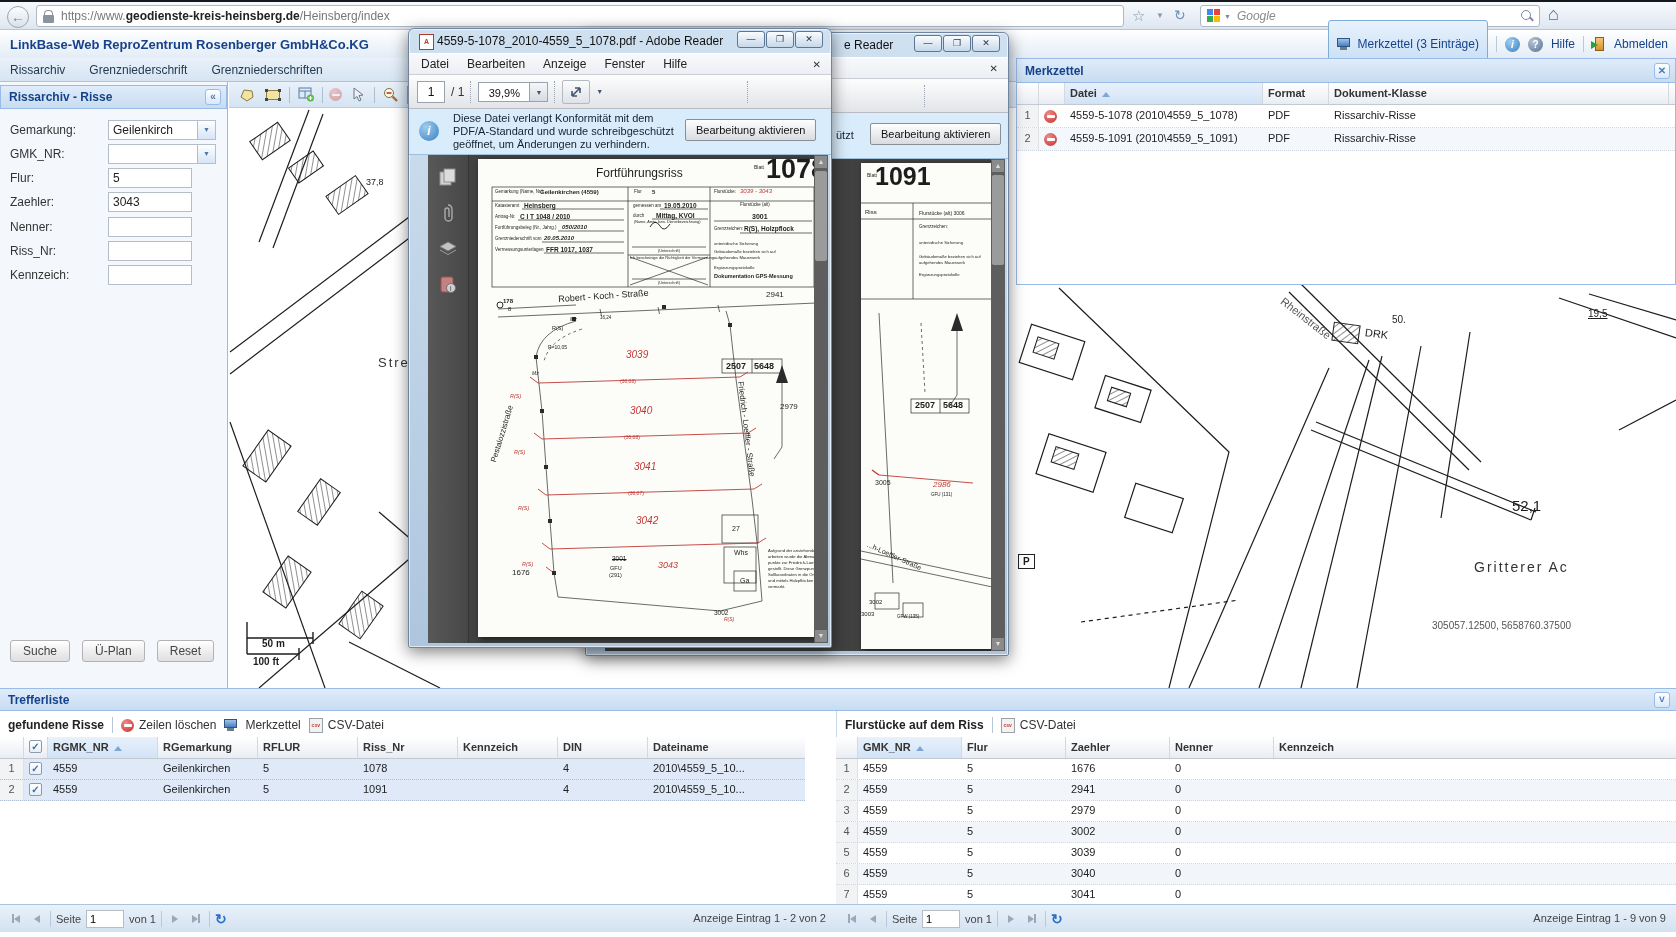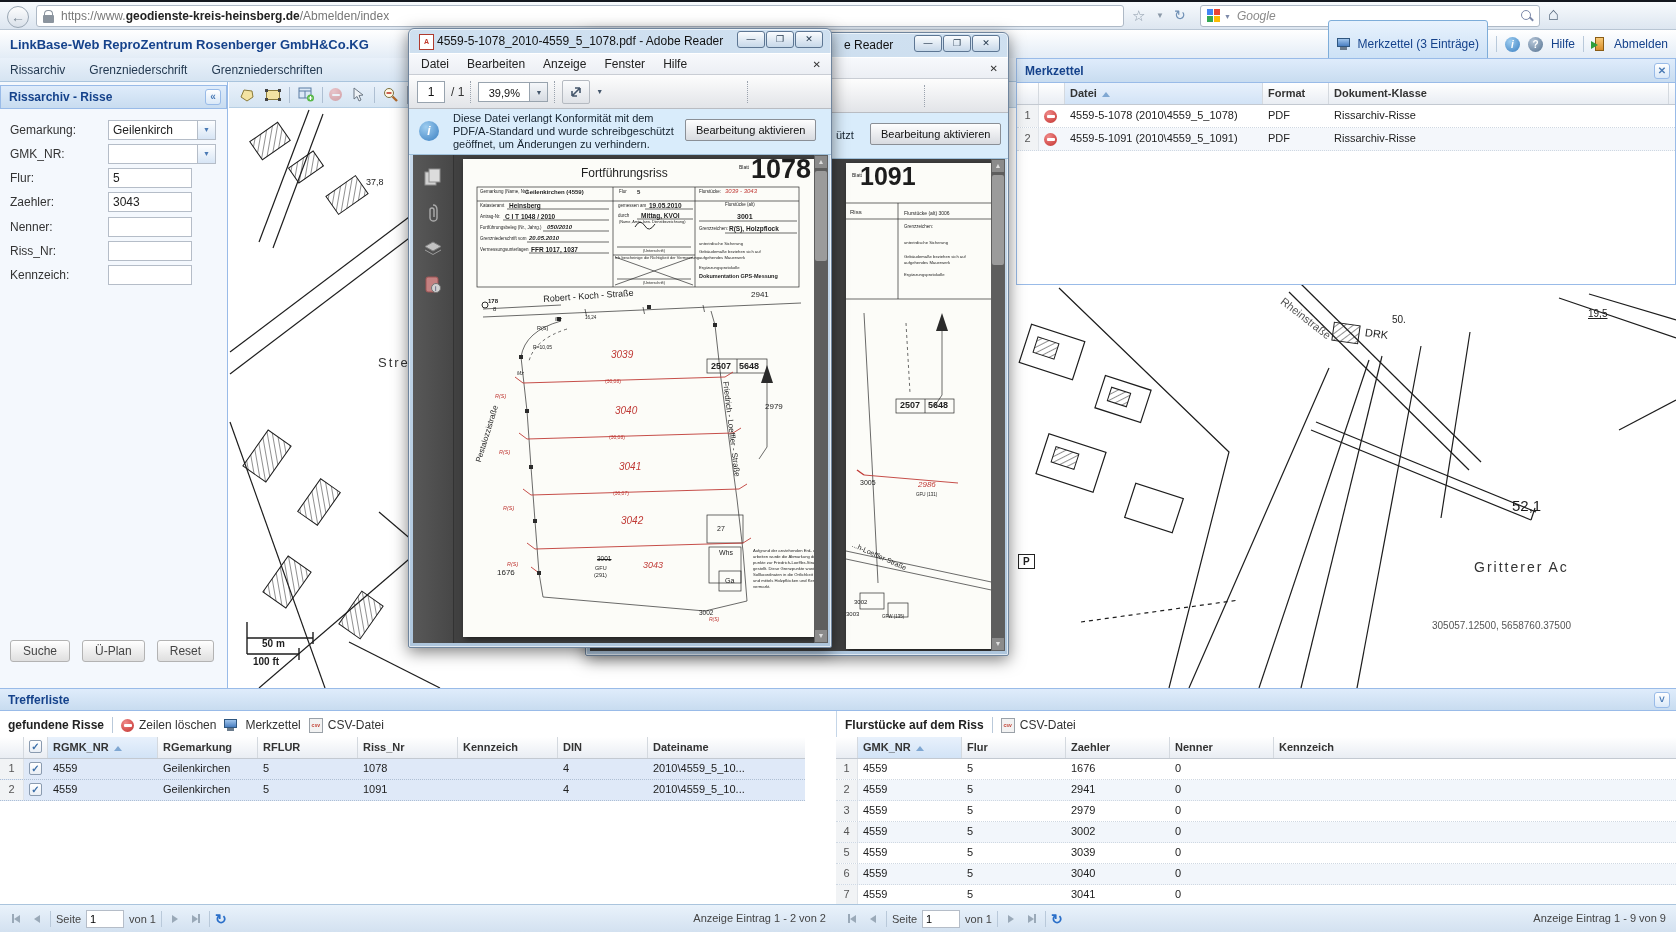--- a/index.html
+++ b/index.html
@@ -137,39 +137,39 @@
     color:#44566b;font-size:7px;text-align:center;line-height:19px;}
   .fitbtn{width:26px;height:22px;border:1px solid #b5bac1;border-radius:2px;background:linear-gradient(#fbfcfd,#dfe2e7);
     display:flex;align-items:center;justify-content:center;}
   .rdr-link{font-size:13px;font-weight:bold;color:#355d93;margin-top:48px;}
   .dotsep{width:1px;height:22px;border-left:1px dotted #9aa2ad;}
   .info-row{height:46px;background:#d9ecfb;border-bottom:1px solid #9fc0da;position:relative;font-size:11px;color:#15222e;box-sizing:border-box;}
   .info-ic{position:absolute;left:10px;top:12px;width:20px;height:20px;border-radius:50%;
     background:radial-gradient(circle at 35% 30%,#9ecdf0,#3a7fc1);color:#fff;font-weight:bold;font-size:12px;text-align:center;line-height:20px;font-style:italic;}
   .enable-btn{position:absolute;border:1px solid #8a8f96;border-radius:2px;background:linear-gradient(#fefefe,#d8dbe0);
     font-size:11px;color:#111;padding:4px 10px;font-family:"Liberation Sans",sans-serif;}
-  .doc-area{position:absolute;left:4px;right:3px;bottom:4px;background:#414141;overflow:hidden;padding-left:44px;}
+  .doc-area{position:absolute;left:19px;right:3px;bottom:4px;background:#414141;overflow:hidden;padding-left:44px;}
   .side-strip{position:absolute;left:0;top:0;width:40px;height:100%;background:linear-gradient(90deg,#585858,#474747);border-right:1px solid #333;}
   .strip-ic{width:28px;height:28px;margin:8px auto 0;display:flex;align-items:center;justify-content:center;opacity:.85;}
   .page{position:absolute;background:#fcfcf8;box-shadow:2px 2px 6px rgba(0,0,0,.6);overflow:hidden;}
   .vscroll{position:absolute;right:0;top:0;width:14px;height:100%;background:#5e5e5e;}
   .vs-btn{position:absolute;left:1px;width:12px;height:12px;background:#8b8b8b;color:#ddd;font-size:7px;text-align:center;line-height:12px;}
   .vs-thumb{position:absolute;left:1px;top:16px;width:12px;height:90px;background:#9b9b9b;border-radius:2px;}
   svg text{font-family:"Liberation Sans",sans-serif;}
 </style>
 </head>
 <body>
 
 <div class="browser-bar">
   <div class="back-btn">←</div>
   <div class="url-field">
     <span class="lock-ic"></span>
     <span>https://www.</span>
       <span class="dom">geodienste-kreis-heinsberg.de</span>
-      <span>/Abmelden/index</span>
+      <span>/Heinsberg/index</span>
   </div>
   <span class="bar-ic" style="left:1132px;font-size:15px;">☆</span>
   <span class="bar-ic" style="left:1156px;font-size:8px;top:9px;">▼</span>
   <span class="bar-ic" style="left:1174px;color:#6f90b5;">↻</span>
   <div class="search-field">
     <span class="glogo">
         <i></i>
         <i></i>
         <i></i>
         <i></i>

